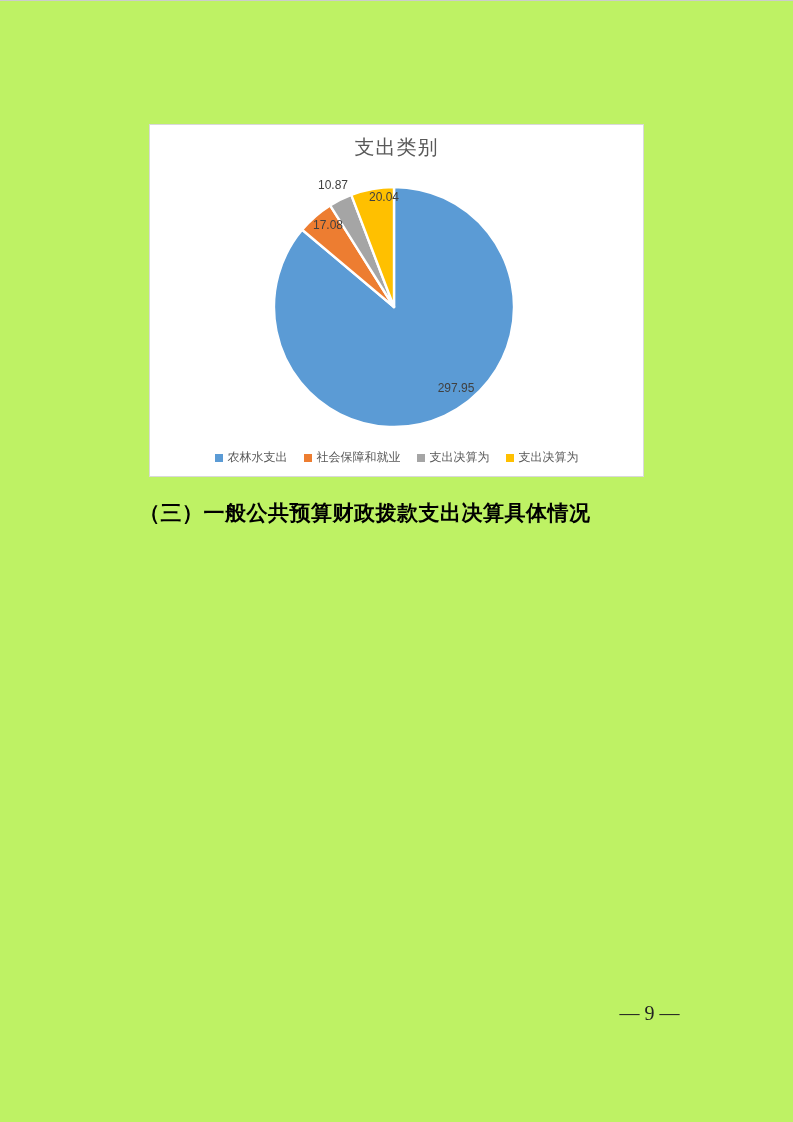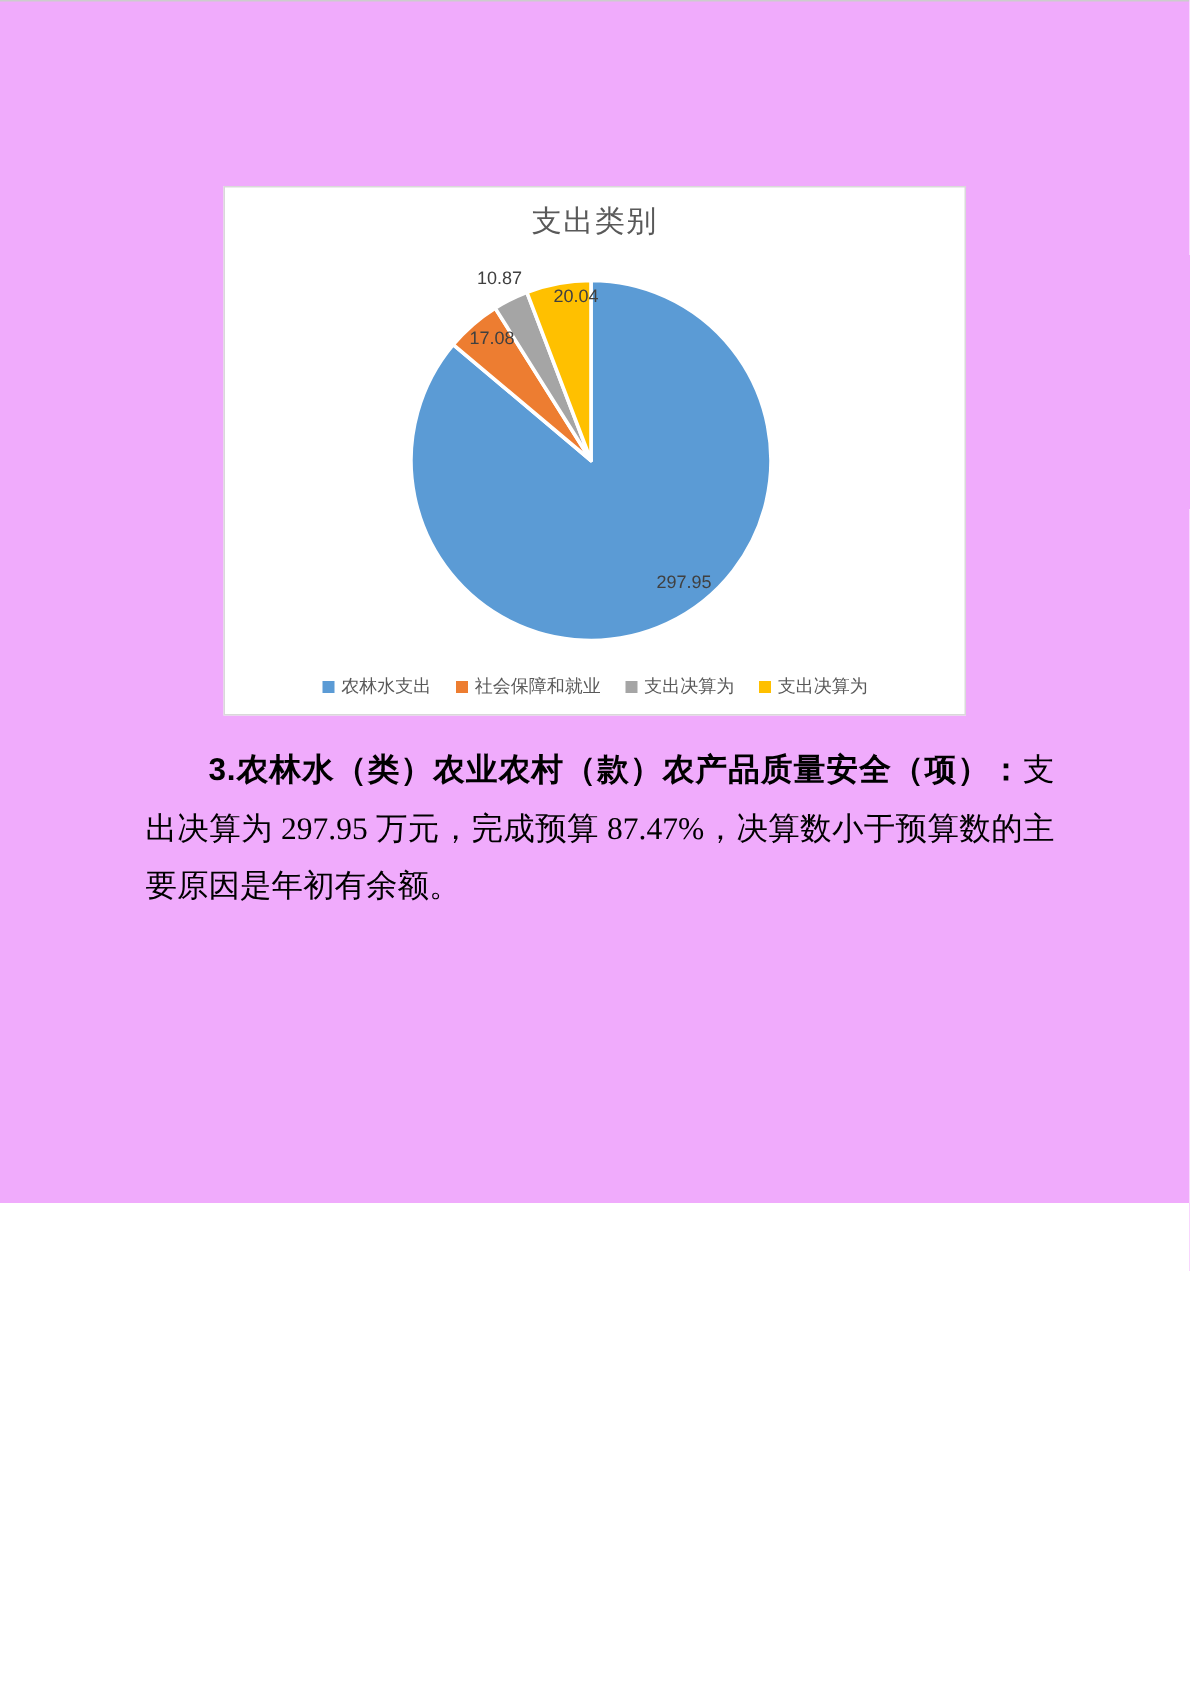--- a/index.html
+++ b/index.html
@@ -1,19 +1,19 @@
 <!DOCTYPE html>
 <html><head>
 <meta charset="utf-8">
 <style>
   html,body{margin:0;padding:0;background:#ffffff;}
   .page{
     position:relative;
-    width:793px;height:802px;
-    background:#f0abfc;
+    width:793px;height:1122px;
+    background:#bef264;
     overflow:hidden;
     font-family:"Liberation Serif", serif;
     color:#000;
   }
   .page-top-edge{
     position:absolute;left:0;top:0;width:793px;height:1px;
     background:#cccccc;
   }
   
   .chart-box{
@@ -96,22 +96,24 @@
         </span>
         <span class="legend-item">
           <span class="legend-swatch" style="background: rgb(255, 192, 0);"></span>
           <span>支出决算为</span>
         </span>
       </div>
   </div>
 
   <div class="text-block">
 
+    <div class="heading">
+      <p>（三）一般公共预算财政拨款支出决算具体情况</p>
+    </div>
 
 
 
 
-    <p><span class="bold-sans">3.农林水（类）农业农村（款）农产品质量安全（项）：</span><span>支出决算为 297.95 万元，完成预算 87.47%，决算数小于预算数的主要原因是年初有余额。</span></p>
   </div>
 
   <div class="page-number">— 9 —</div>
 
 </div>
 
 </body></html>

